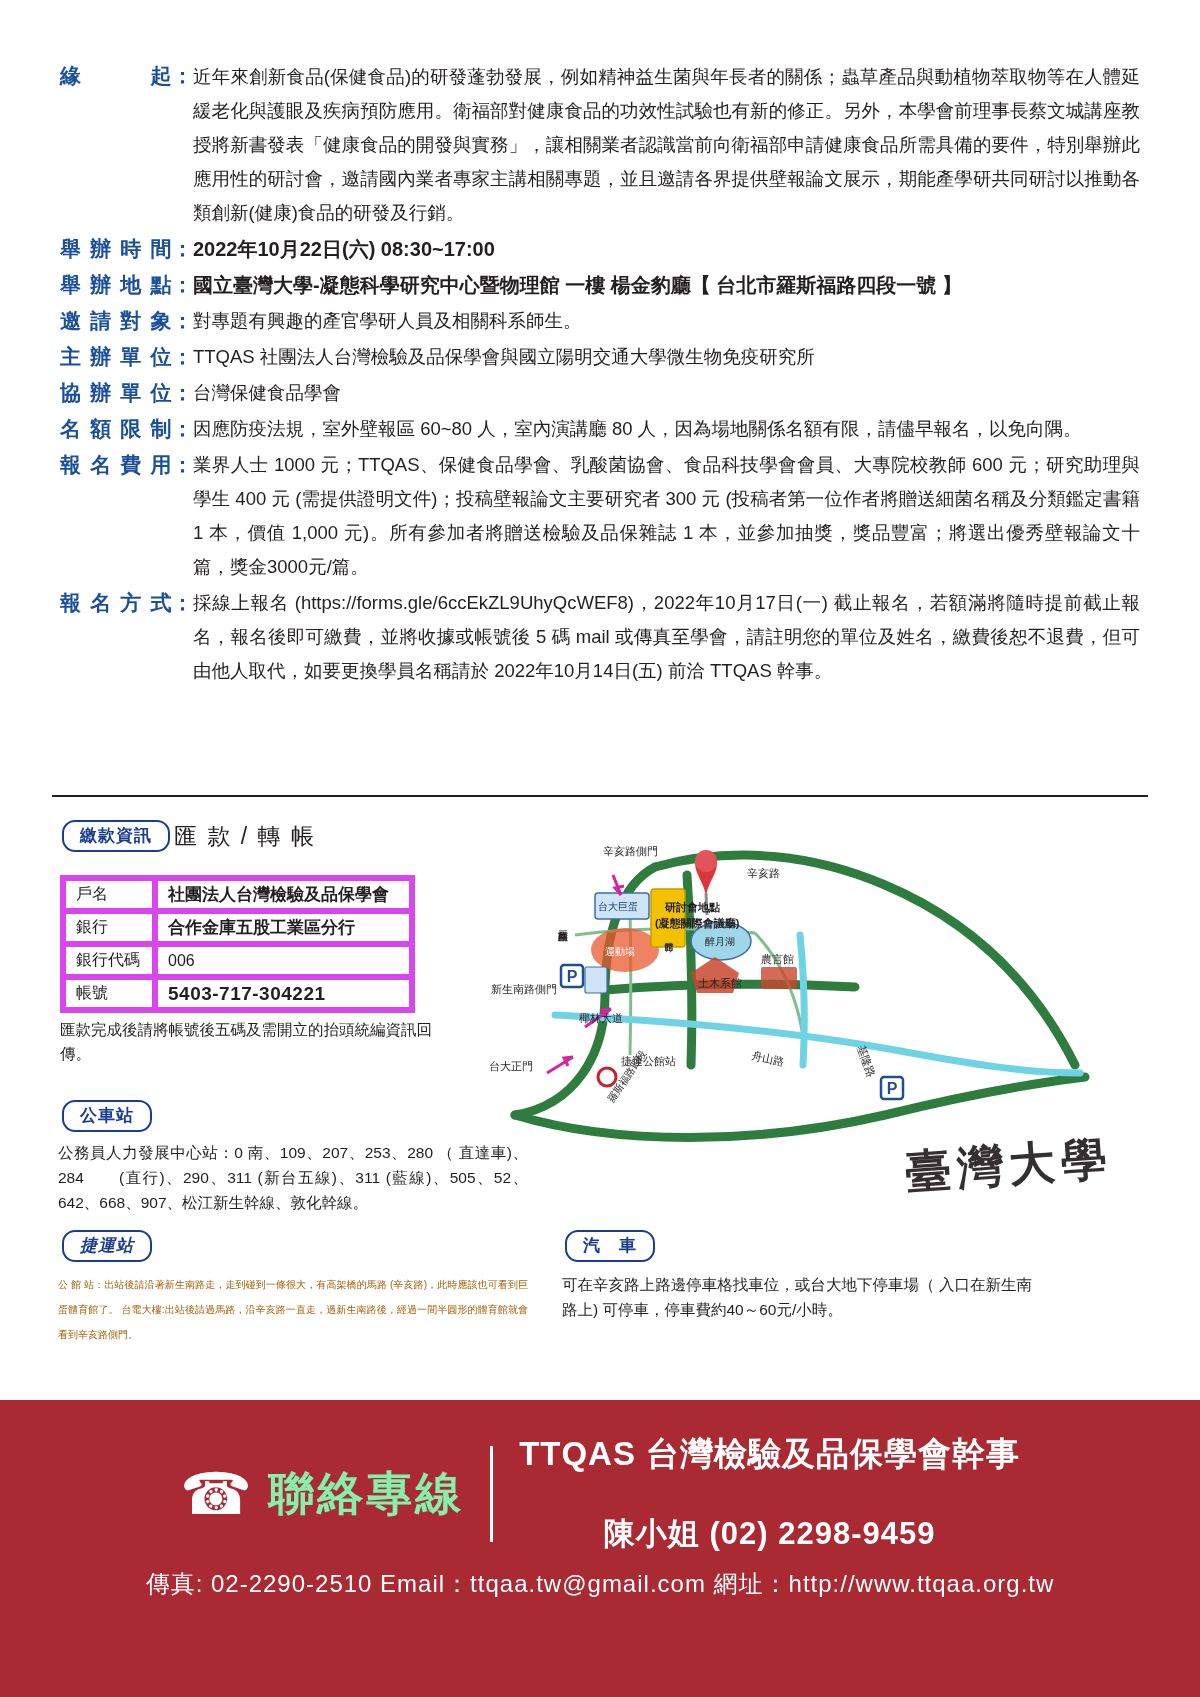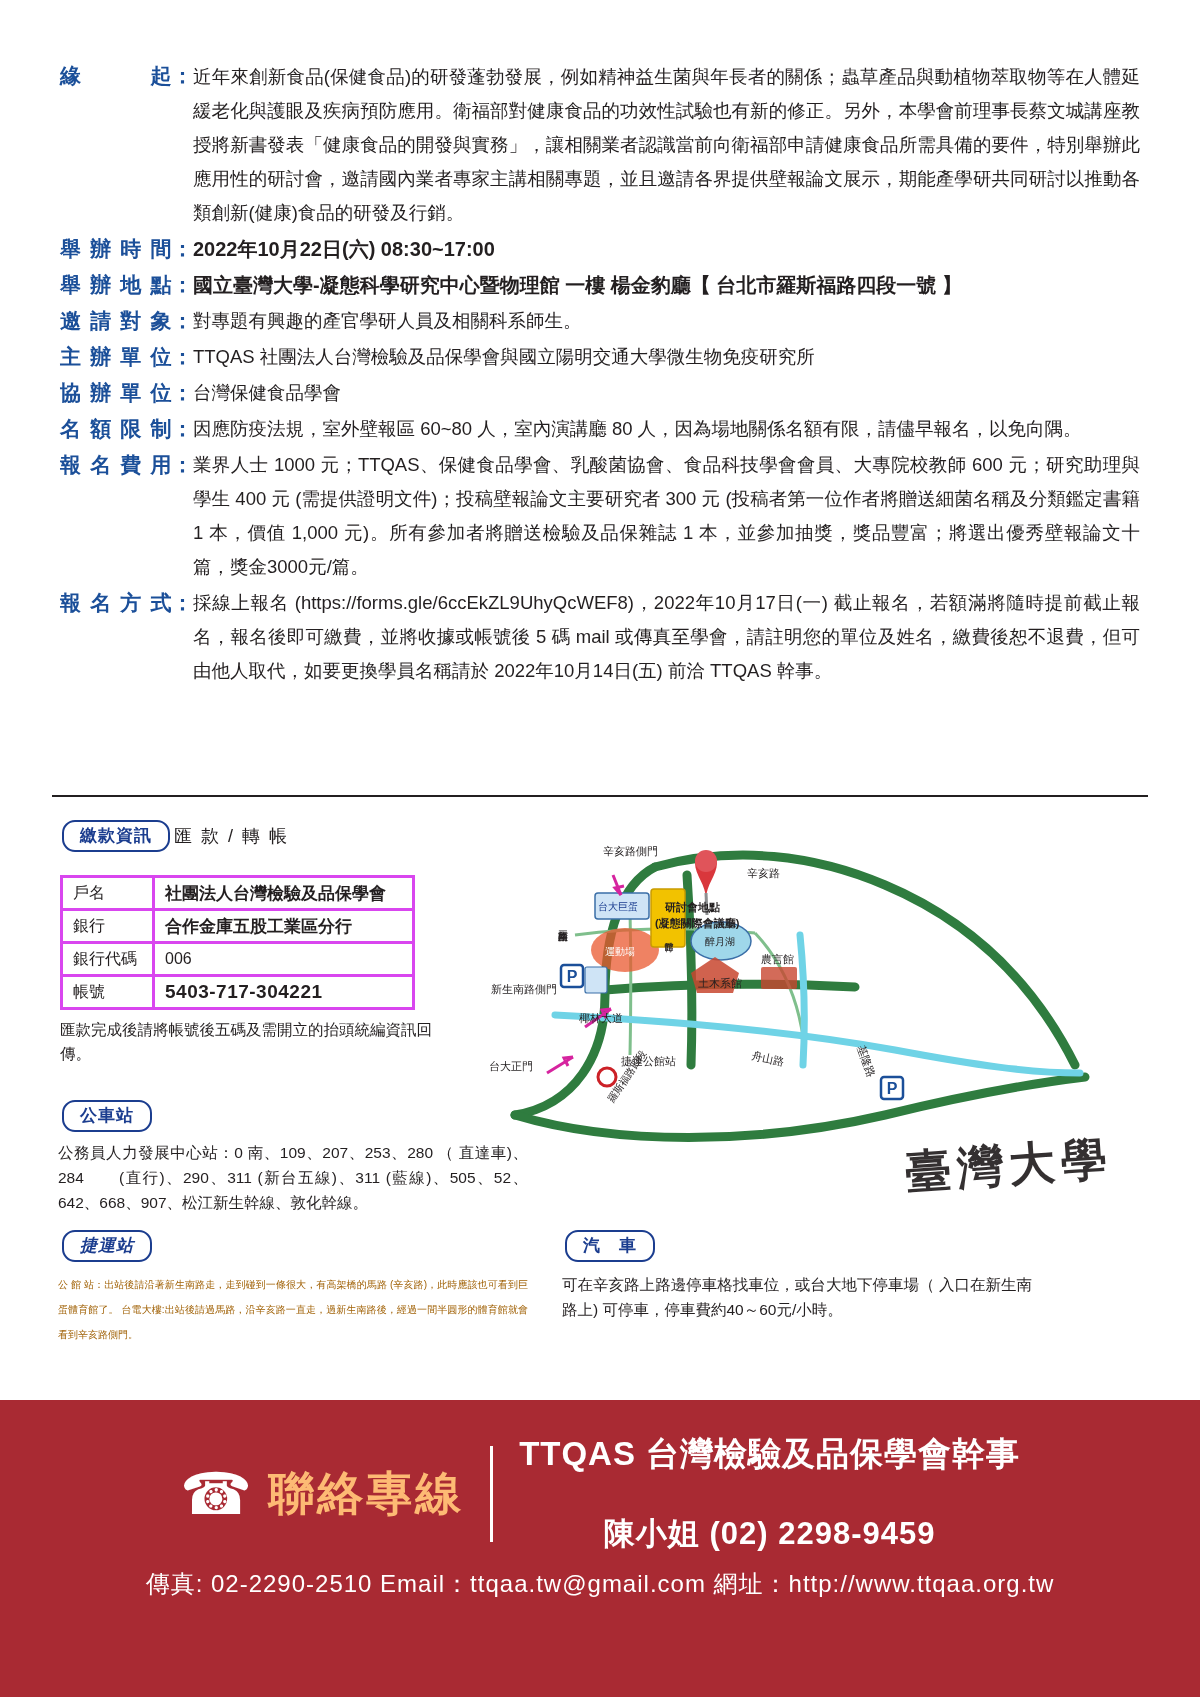--- a/index.html
+++ b/index.html
@@ -78,32 +78,32 @@
     font-weight: bold;
     letter-spacing: 1px;
     background: #fff;
   }
   .pay-head {
     position: absolute;
     left: 62px; top: 820px;
     display: flex; align-items: center; gap: 4px;
   }
   .pay-head .sub {
-    font-size: 18px; color: #231f20; letter-spacing: 2px; text-align: right;
+    font-size: 23px; color: #231f20; letter-spacing: 2px; text-align: right;
   }
 
   table.bank {
     position: absolute;
     left: 60px; top: 875px;
     width: 355px;
     border-collapse: collapse;
     background: #fff;
   }
   table.bank td {
-    border: 3px solid #d946ef;
+    border: 6px solid #d946ef;
     height: 33px;
     padding: 2px 10px;
     font-size: 16px;
     color: #231f20;
   }
   table.bank td.k { width: 92px; }
   table.bank td.v-strong { font-weight: bold; font-size: 17px; }
   table.bank td.v-big { font-weight: bold; font-size: 19px; letter-spacing: 0.5px; }
 
   .bank-note {
@@ -161,21 +161,21 @@
   }
   .footer-top {
     position: absolute;
     left: 0; top: 34px; width: 1200px; height: 120px;
     display: flex; align-items: center; justify-content: center;
   }
   .phone-icon {
     font-size: 58px; color: #ffffff; line-height: 1; margin-right: 16px;
   }
   .hot-label {
-    font-size: 46px; font-weight: bold; color: #fdba74; letter-spacing: 3px;
+    font-size: 46px; font-weight: bold; color: #86efac; letter-spacing: 3px;
   }
   .v-sep {
     width: 3px; height: 96px; background: #ffffff; margin: 0 26px;
   }
   .contact-col { display: flex; flex-direction: column; justify-content: center; gap: 36px; }
   .contact-org {
     font-size: 33px; font-weight: bold; color: #ffffff; letter-spacing: 1px;
     line-height: 44px;
   }
   .contact-person {

